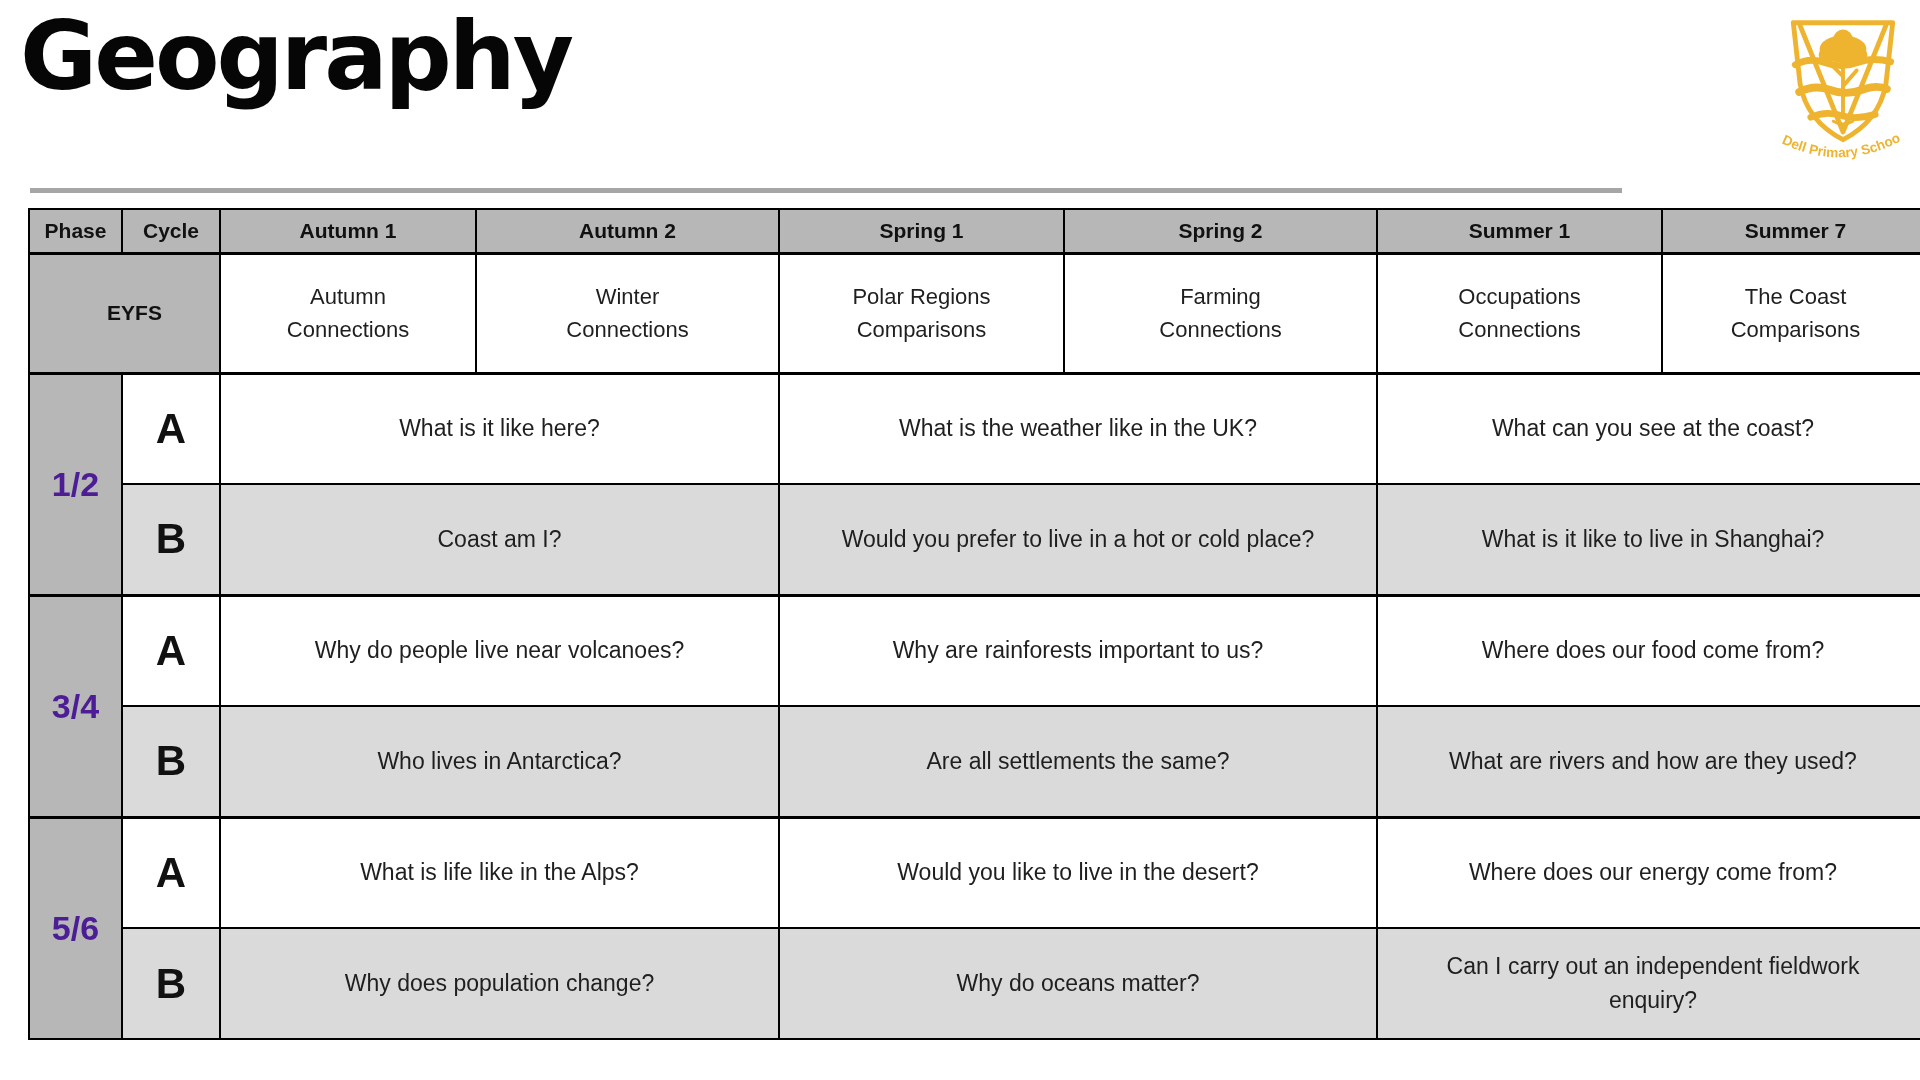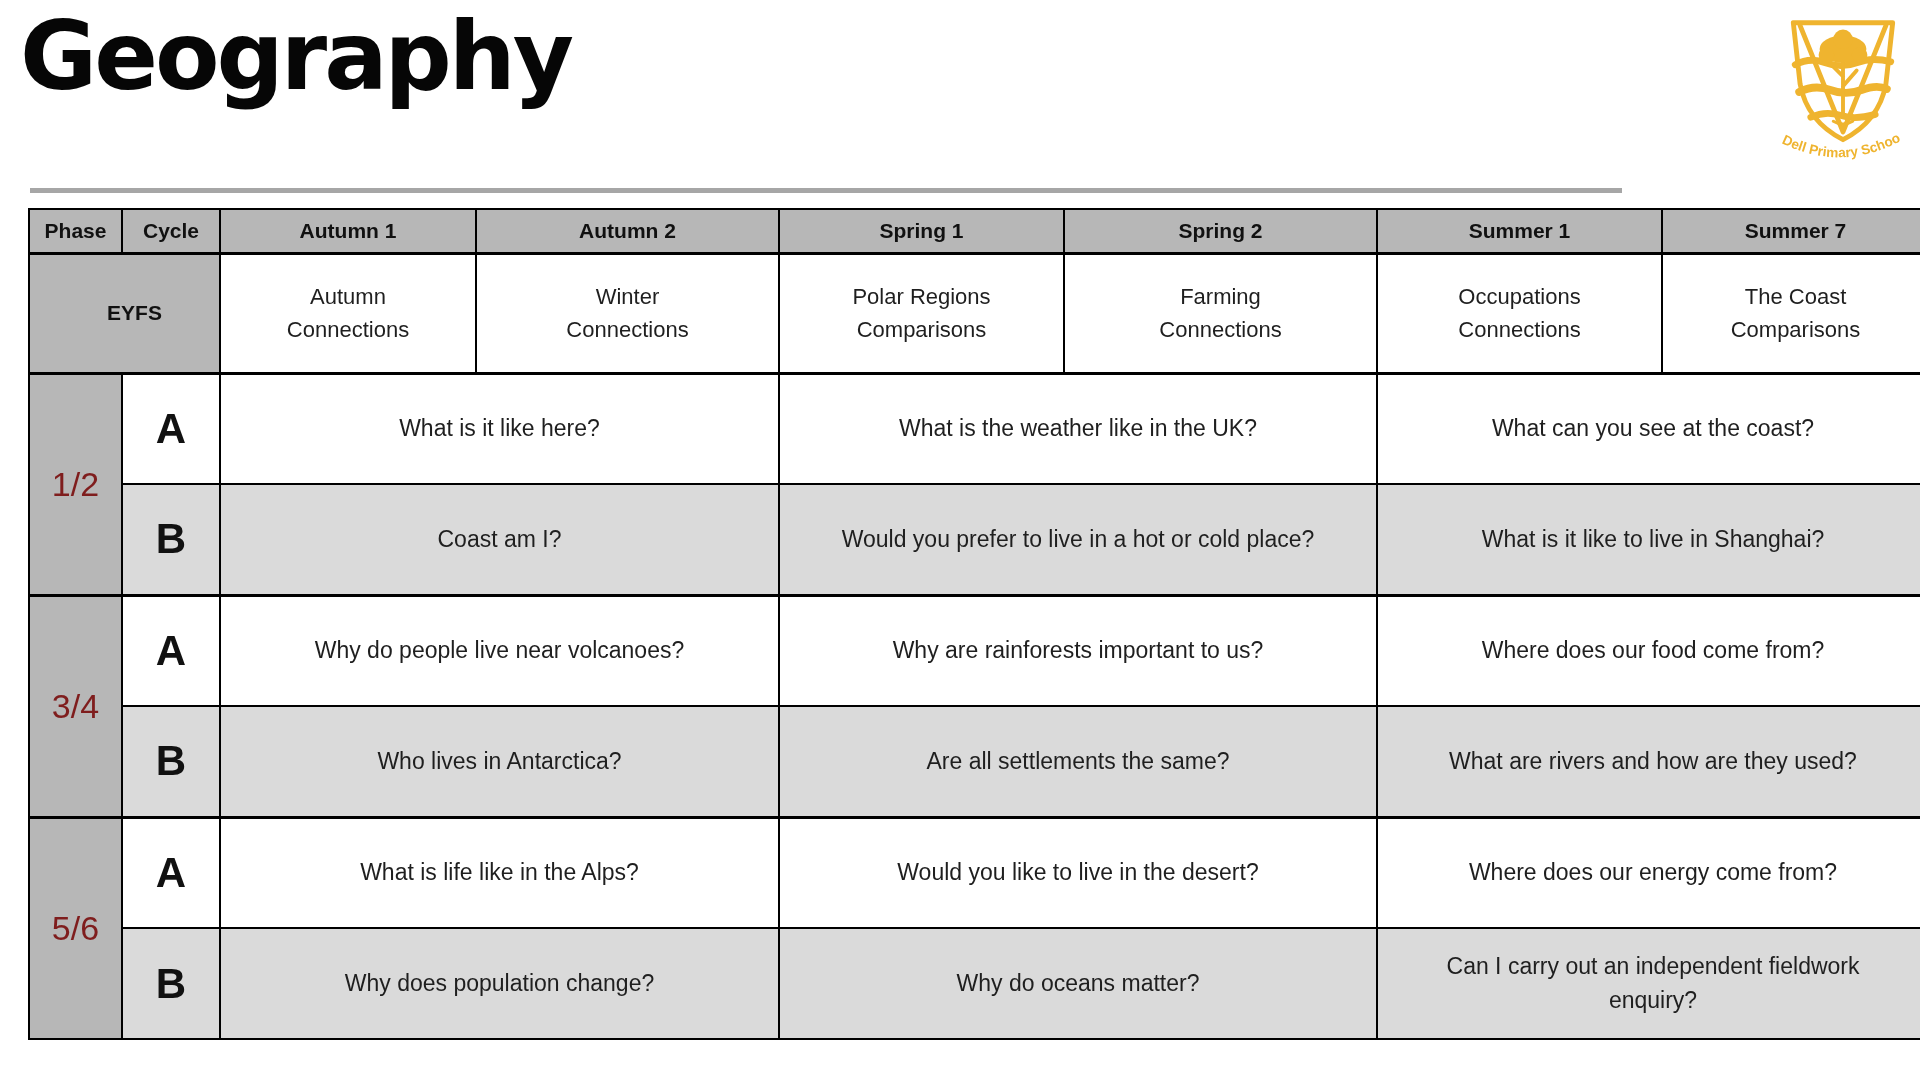--- a/index.html
+++ b/index.html
@@ -44,21 +44,21 @@
   }
   tr.section-start>th, tr.section-start>td{border-top:3px solid var(--border);}
 
   .r-head{height:44px;}
   .r-eyfs{height:120px;}
   .r-q{height:111px;}
 
   th.head{background:var(--header-gray);font-size:21px;font-weight:bold;color:#111;padding:4px 6px;}
   td.eyfs-label{background:var(--header-gray);font-size:21px;font-weight:bold;color:#111;padding-left:44px;}
   td.unit{background:#ffffff;font-size:22px;line-height:1.5;white-space:pre-line;padding:4px 24px;}
-  td.phase-label{background:var(--header-gray);font-size:34px;font-weight:normal;color:#7f1d1d;padding:4px 6px;text-align:center;}
+  td.phase-label{background:var(--header-gray);font-size:34px;font-weight:bold;color:#4c1d95;padding:4px 6px;text-align:center;}
   td.cycle{font-size:42px;font-weight:bold;color:#111;padding:4px 6px;}
   td.q{font-size:23px;line-height:1.45;}
   tr.row-b td.cycle, tr.row-b td.q{background:var(--alt-row-gray);}
 </style>
 </head>
 <body>
 
 <div class="page">
 
   <h1 class="page-title">Geography</h1>

